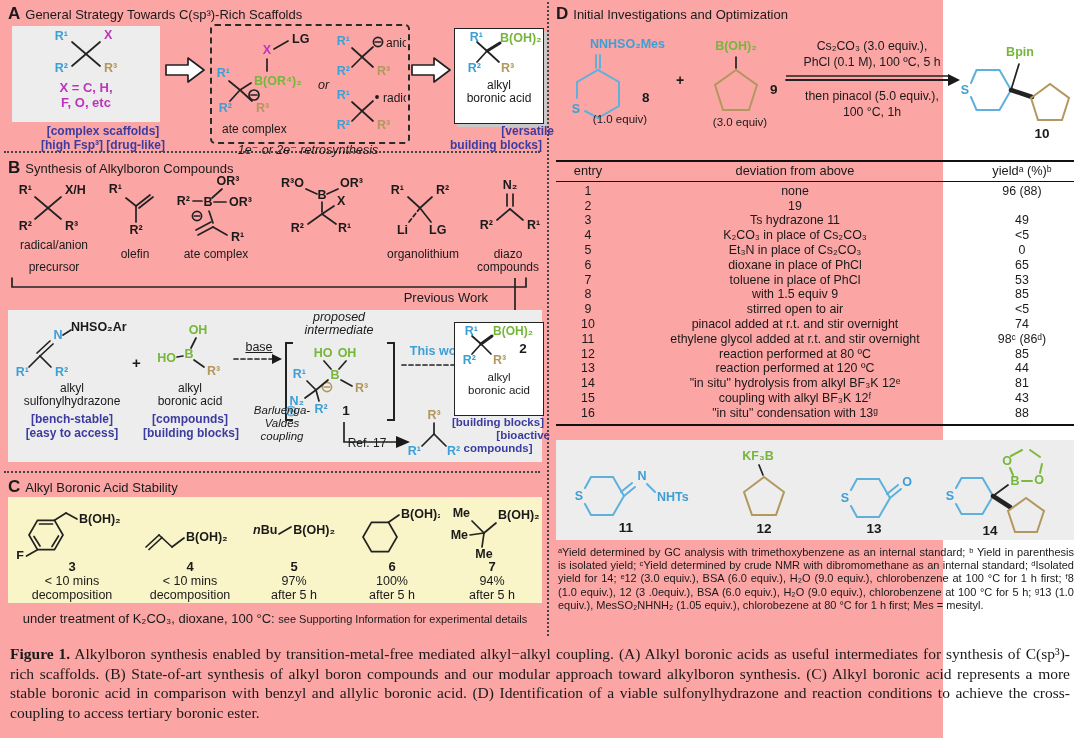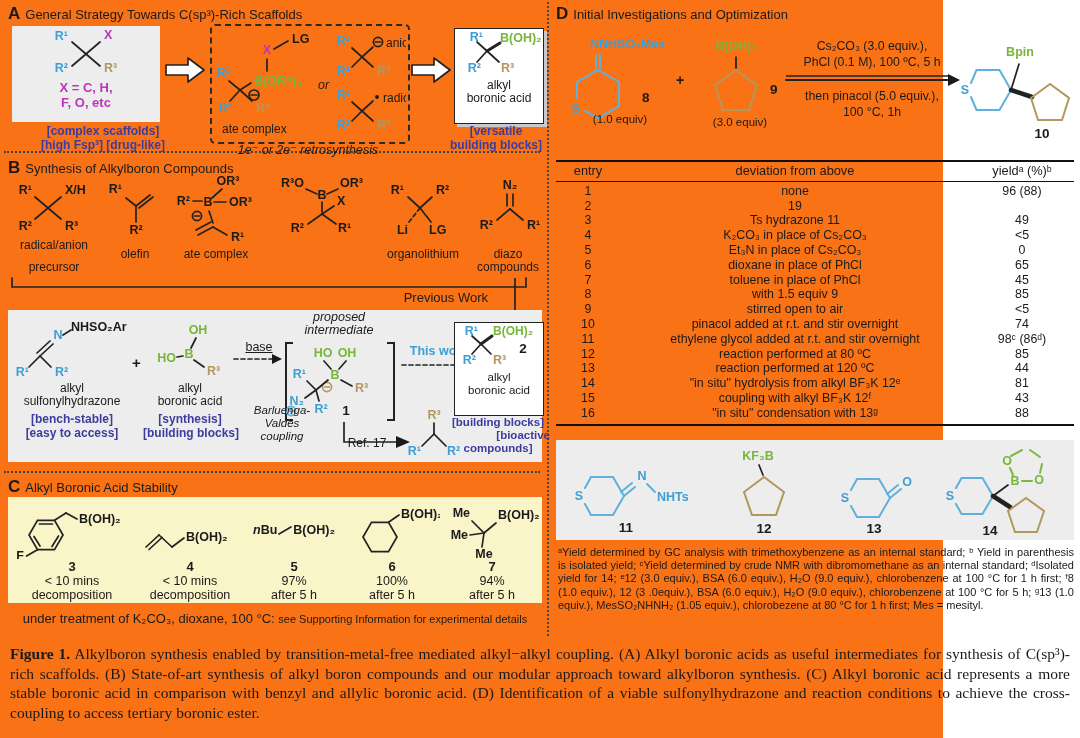--- a/index.html
+++ b/index.html
@@ -1,18 +1,18 @@
 <!DOCTYPE html>
 <html><head>
 <meta charset="utf-8">
 <style>
   html,body{margin:0;padding:0;width:1080px;height:738px;background:#fff;overflow:hidden;
     font-family:"Liberation Sans","DejaVu Sans",sans-serif;color:#1a1a1a;}
   .abs{position:absolute;}
-  #fig{position:relative;width:943px;height:738px;background:#f97316;}
+  #fig{position:relative;width:943px;height:738px;background:#fca5a5;}
   
   .vdiv{left:547px;top:2px;height:634px;border-left:2px dotted #444;}
   .hdiv{border-top:2px dotted #444;width:536px;left:4px;}
   
   .phead{font-size:13px;white-space:nowrap;}
   .phead b{font-size:17px;margin-right:5px;}
   
   .graybox{background:#ededed;}
   .dashedbox{border:2px dashed #2a2a2a;border-radius:5px;}
   .solidbox{border:1.6px solid #222;background:#fff;box-shadow:3px 3px 0 #c9c9c9;}
@@ -137,21 +137,21 @@
         <line class="bd" x1="32" y1="22" x2="22" y2="33"></line>
           <line class="bd" x1="32" y1="22" x2="44" y2="33"></line>
         <text class="tb" x="28" y="12" text-anchor="end">R¹</text>
         <text class="tg" x="45" y="13">B(OH)₂</text>
         <text class="tb" x="26" y="43" text-anchor="end">R²</text>
         <text class="tt" x="46" y="43">R³</text>
       </svg>
       <div class="c lbl">alkyl</div>
       <div class="c lbl">boronic acid</div>
     </div>
-    <div class="abs c purple sm" style="left:430px;top:121px;width:116px;">[versatile</div>
+    <div class="abs c purple sm" style="left:430px;top:121px;width:116px;text-align:right;">[versatile</div>
     <div class="abs c purple sm" style="left:424px;top:135px;width:128px;">building blocks]</div>
   </div>
 
   <div class="abs" style="left:8px;top:158px;width:534px;height:312px;">
     <div class="phead"><b>B</b><span>Synthesis of Alkylboron Compounds</span></div>
 
     <svg class="abs" style="left:0;top:22px;" width="92" height="54">
       <line class="bd" x1="40" y1="28" x2="27" y2="17"></line>
         <line class="bd" x1="40" y1="28" x2="53" y2="17"></line>
       <line class="bd" x1="40" y1="28" x2="27" y2="39"></line>
@@ -263,21 +263,21 @@
         <text class="tg" x="52" y="14" text-anchor="middle">OH</text>
         <line class="bd" x1="50" y1="18" x2="45" y2="28"></line>
         <text class="tg" x="43" y="38" text-anchor="middle">B</text>
         <text class="tg" x="30" y="42" text-anchor="end">HO</text>
         <line class="bd" x1="31" y1="37" x2="37" y2="36"></line>
         <line class="bd" x1="48" y1="40" x2="58" y2="47"></line>
         <text class="tt" x="61" y="55">R³</text>
       </svg>
       <div class="abs c lbl" style="left:138px;top:72px;width:88px;">alkyl</div>
       <div class="abs c lbl" style="left:138px;top:85px;width:88px;">boronic acid</div>
-      <div class="abs c purple" style="left:134px;top:102px;width:96px;font-size:12px;">[synthesis]</div>
+      <div class="abs c purple" style="left:134px;top:102px;width:96px;font-size:12px;">[compounds]</div>
       <div class="abs c purple" style="left:128px;top:116px;width:110px;font-size:12px;">[building blocks]</div>
 
       <div class="abs c" style="left:228px;top:30px;width:46px;font-size:12.5px;text-decoration:underline;">base</div>
       <svg class="abs" style="left:224px;top:42px;" width="52" height="14">
         <line class="bd dsh" x1="2" y1="7" x2="40" y2="7"></line>
           <polygon class="hd" points="40,2 50,7 40,12"></polygon>
       </svg>
 
       <div class="abs c it" style="left:266px;top:0;width:130px;font-size:12.5px;">proposed</div>
       <div class="abs c it" style="left:266px;top:13px;width:130px;font-size:12.5px;">intermediate</div>
@@ -495,21 +495,21 @@
             <div class="tcell yield">0</div>
           </div>
           <div class="trow">
             <div class="tcell entry">6</div>
             <div class="tcell deviation">dioxane in place of PhCl</div>
             <div class="tcell yield">65</div>
           </div>
           <div class="trow">
             <div class="tcell entry">7</div>
             <div class="tcell deviation">toluene in place of PhCl</div>
-            <div class="tcell yield">45</div>
+            <div class="tcell yield">53</div>
           </div>
           <div class="trow">
             <div class="tcell entry">8</div>
             <div class="tcell deviation">with 1.5 equiv 9</div>
             <div class="tcell yield">85</div>
           </div>
           <div class="trow">
             <div class="tcell entry">9</div>
             <div class="tcell deviation">stirred open to air</div>
             <div class="tcell yield">&lt;5</div>

